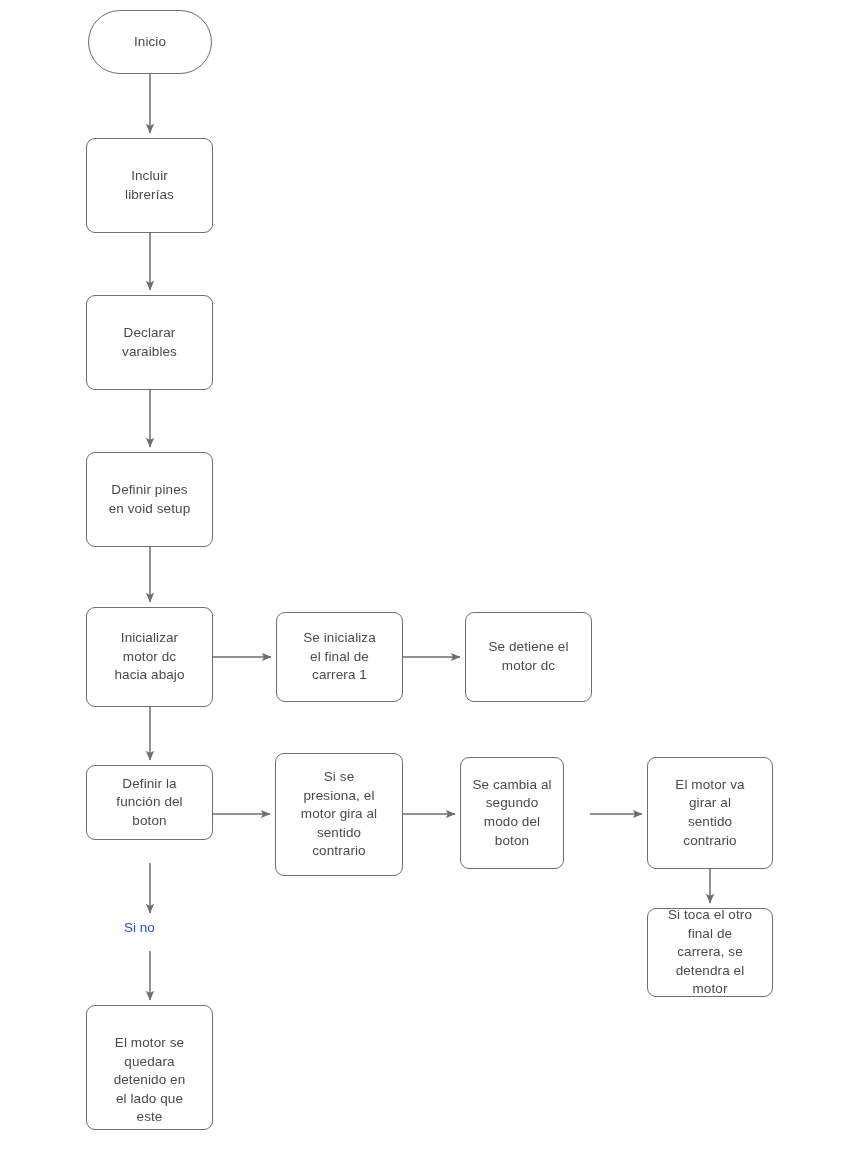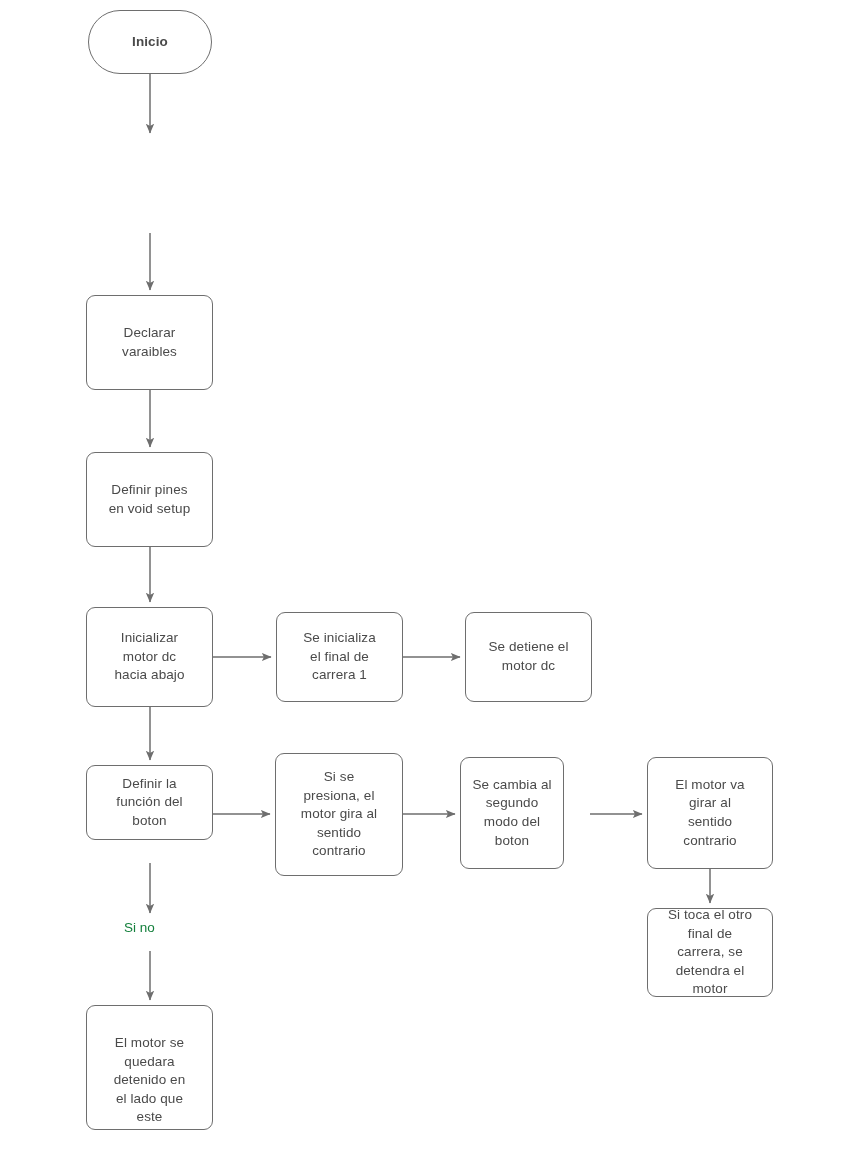--- a/index.html
+++ b/index.html
@@ -44,21 +44,21 @@
   }
   .node.terminator {
     border-radius: 34px;
   }
   .node .label {
     display: block;
     white-space: pre-line;
   }
   .edge-label {
     position: absolute;
-    color: #15803d;
+    color: #1d4ed8;
     font-size: 13.5px;
     text-align: center;
     white-space: nowrap;
   }
 </style>
 </head>
 <body>
 
 <div id="canvas">
 
@@ -89,24 +89,28 @@
 
     <line x1="590" y1="814" x2="642" y2="814" stroke="#6e6e6e" stroke-width="1.5" marker-end="url(#arrowhead)"></line>
 
     <line x1="710" y1="869" x2="710" y2="903" stroke="#6e6e6e" stroke-width="1.5" marker-end="url(#arrowhead)"></line>
 
     <line x1="150" y1="863" x2="150" y2="913" stroke="#6e6e6e" stroke-width="1.5" marker-end="url(#arrowhead)"></line>
 
     <line x1="150" y1="951" x2="150" y2="1000" stroke="#6e6e6e" stroke-width="1.5" marker-end="url(#arrowhead)"></line>
   </svg>
 
-  <div class="node terminator" style="left:88px; top:10px; width:124px; height:64px;font-weight:bold;">
+  <div class="node terminator" style="left:88px; top:10px; width:124px; height:64px;">
     <span class="label">Inicio</span>
   </div>
 
+  <div class="node" style="left:86px; top:138px; width:127px; height:95px;">
+    <span class="label">Incluir
+librerías</span>
+  </div>
 
   <div class="node" style="left:86px; top:452px; width:127px; height:95px;">
     <span class="label">Definir pines
 en void setup</span>
   </div>
 
   <div class="node" style="left:86px; top:295px; width:127px; height:95px;">
     <span class="label">Declarar
 varaibles</span>
   </div>

